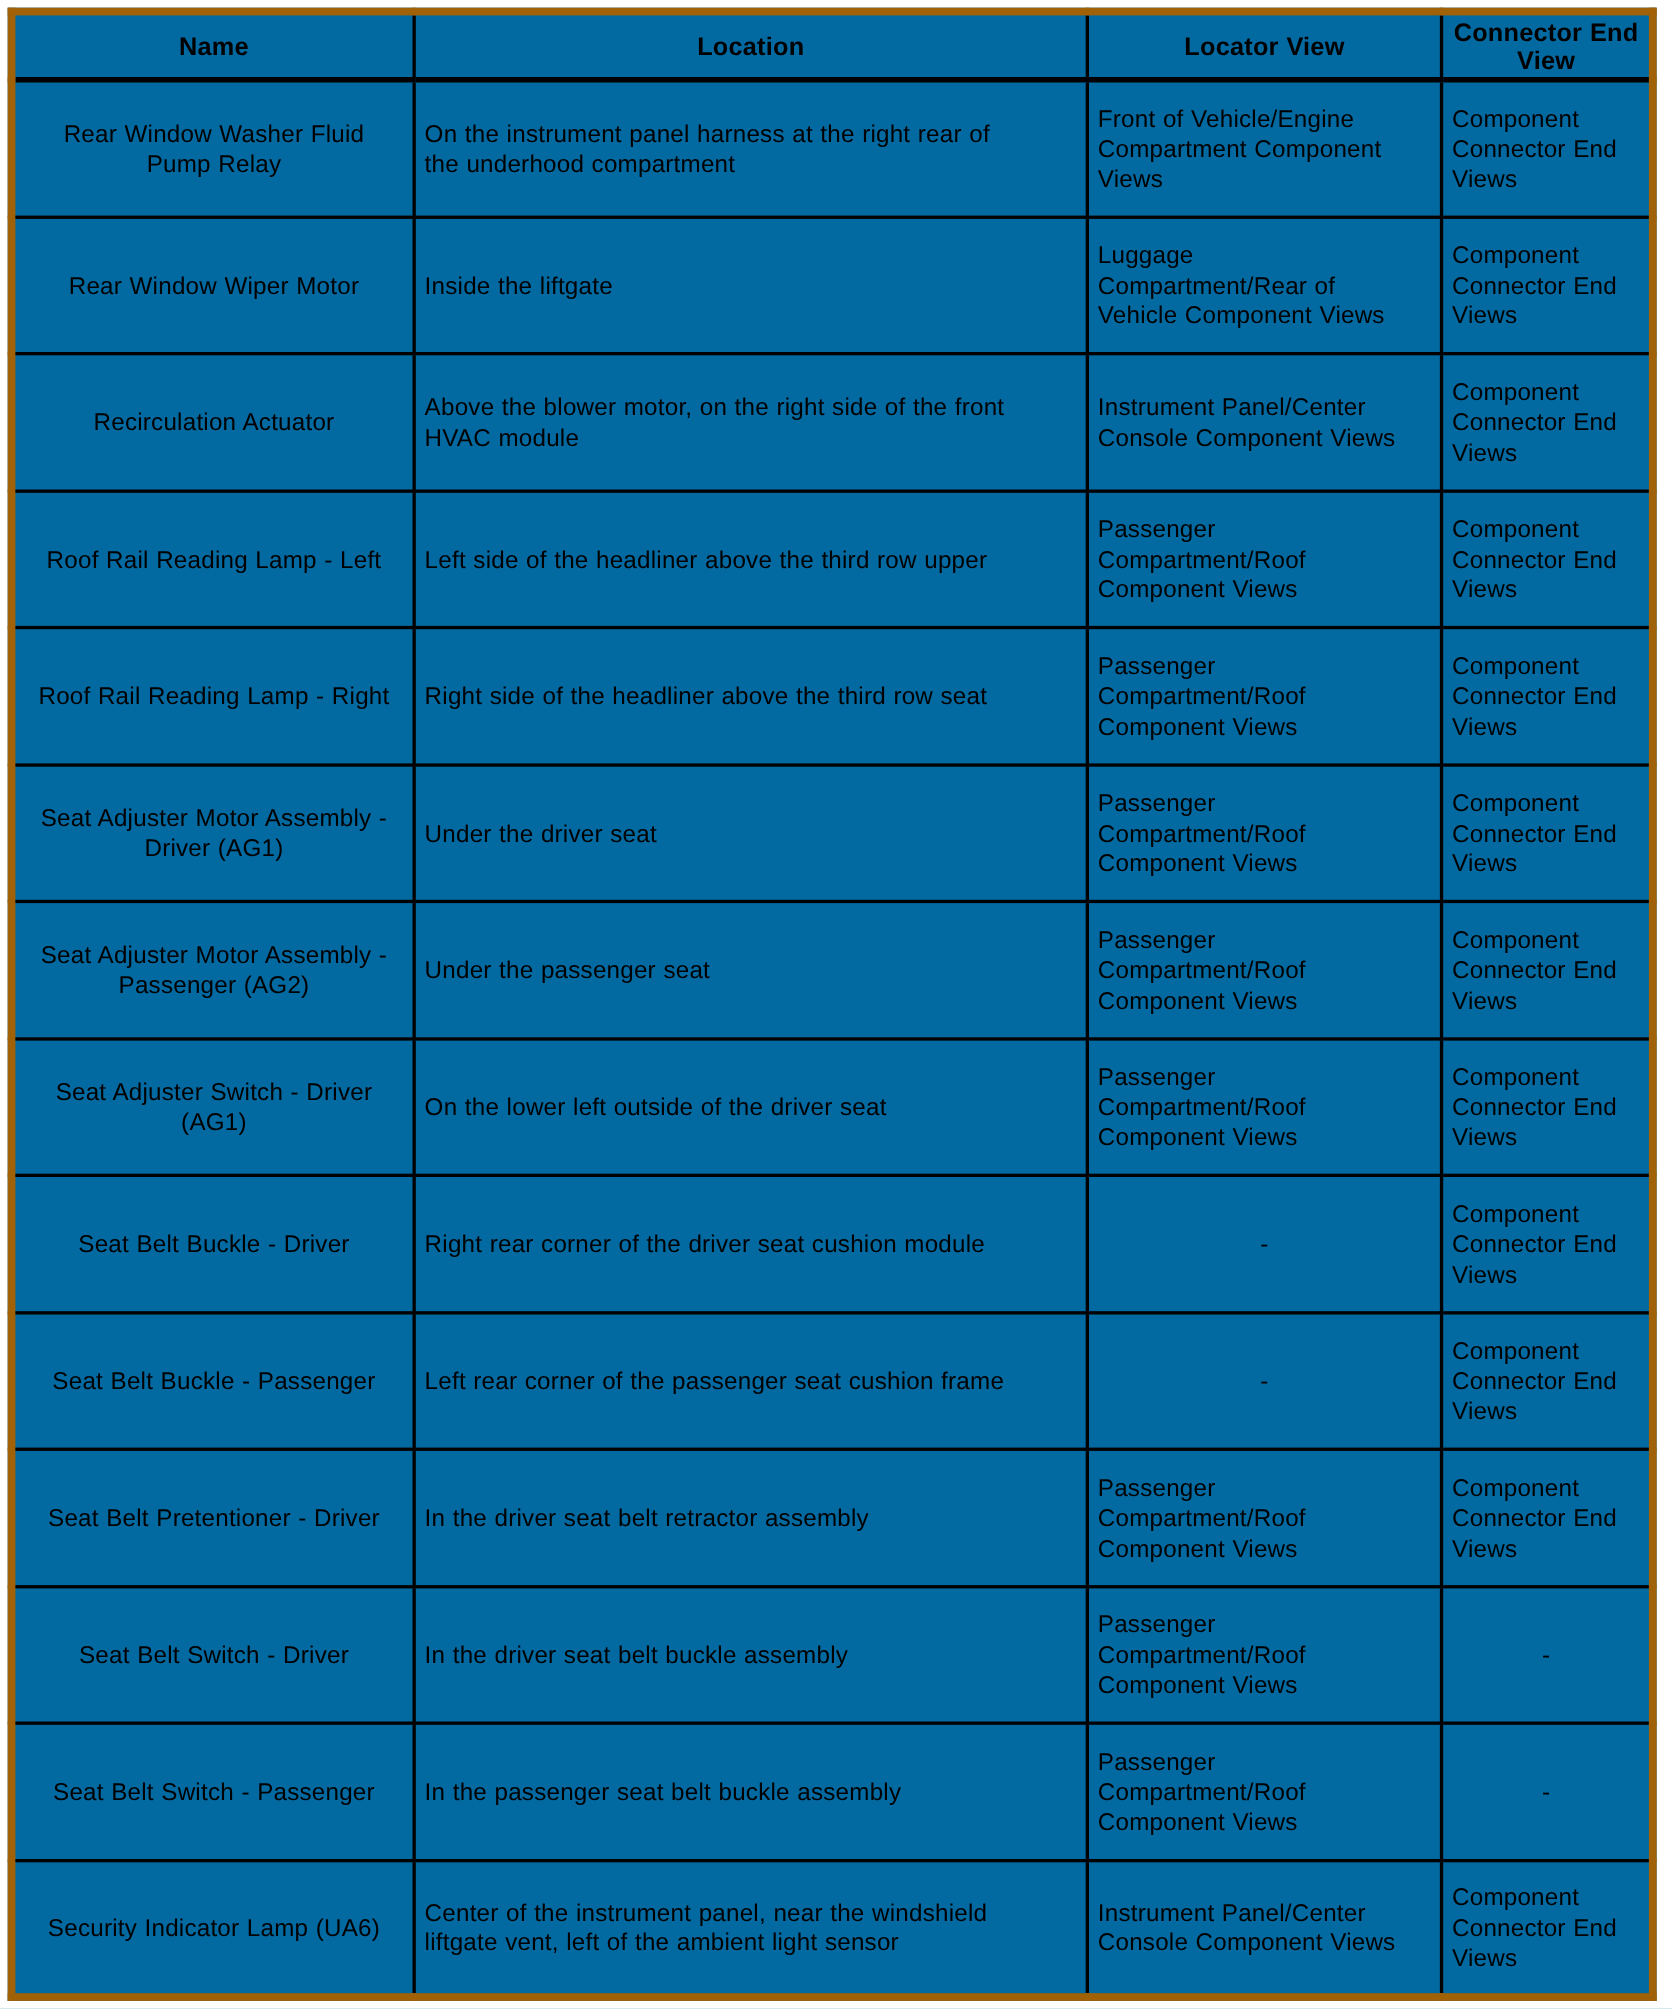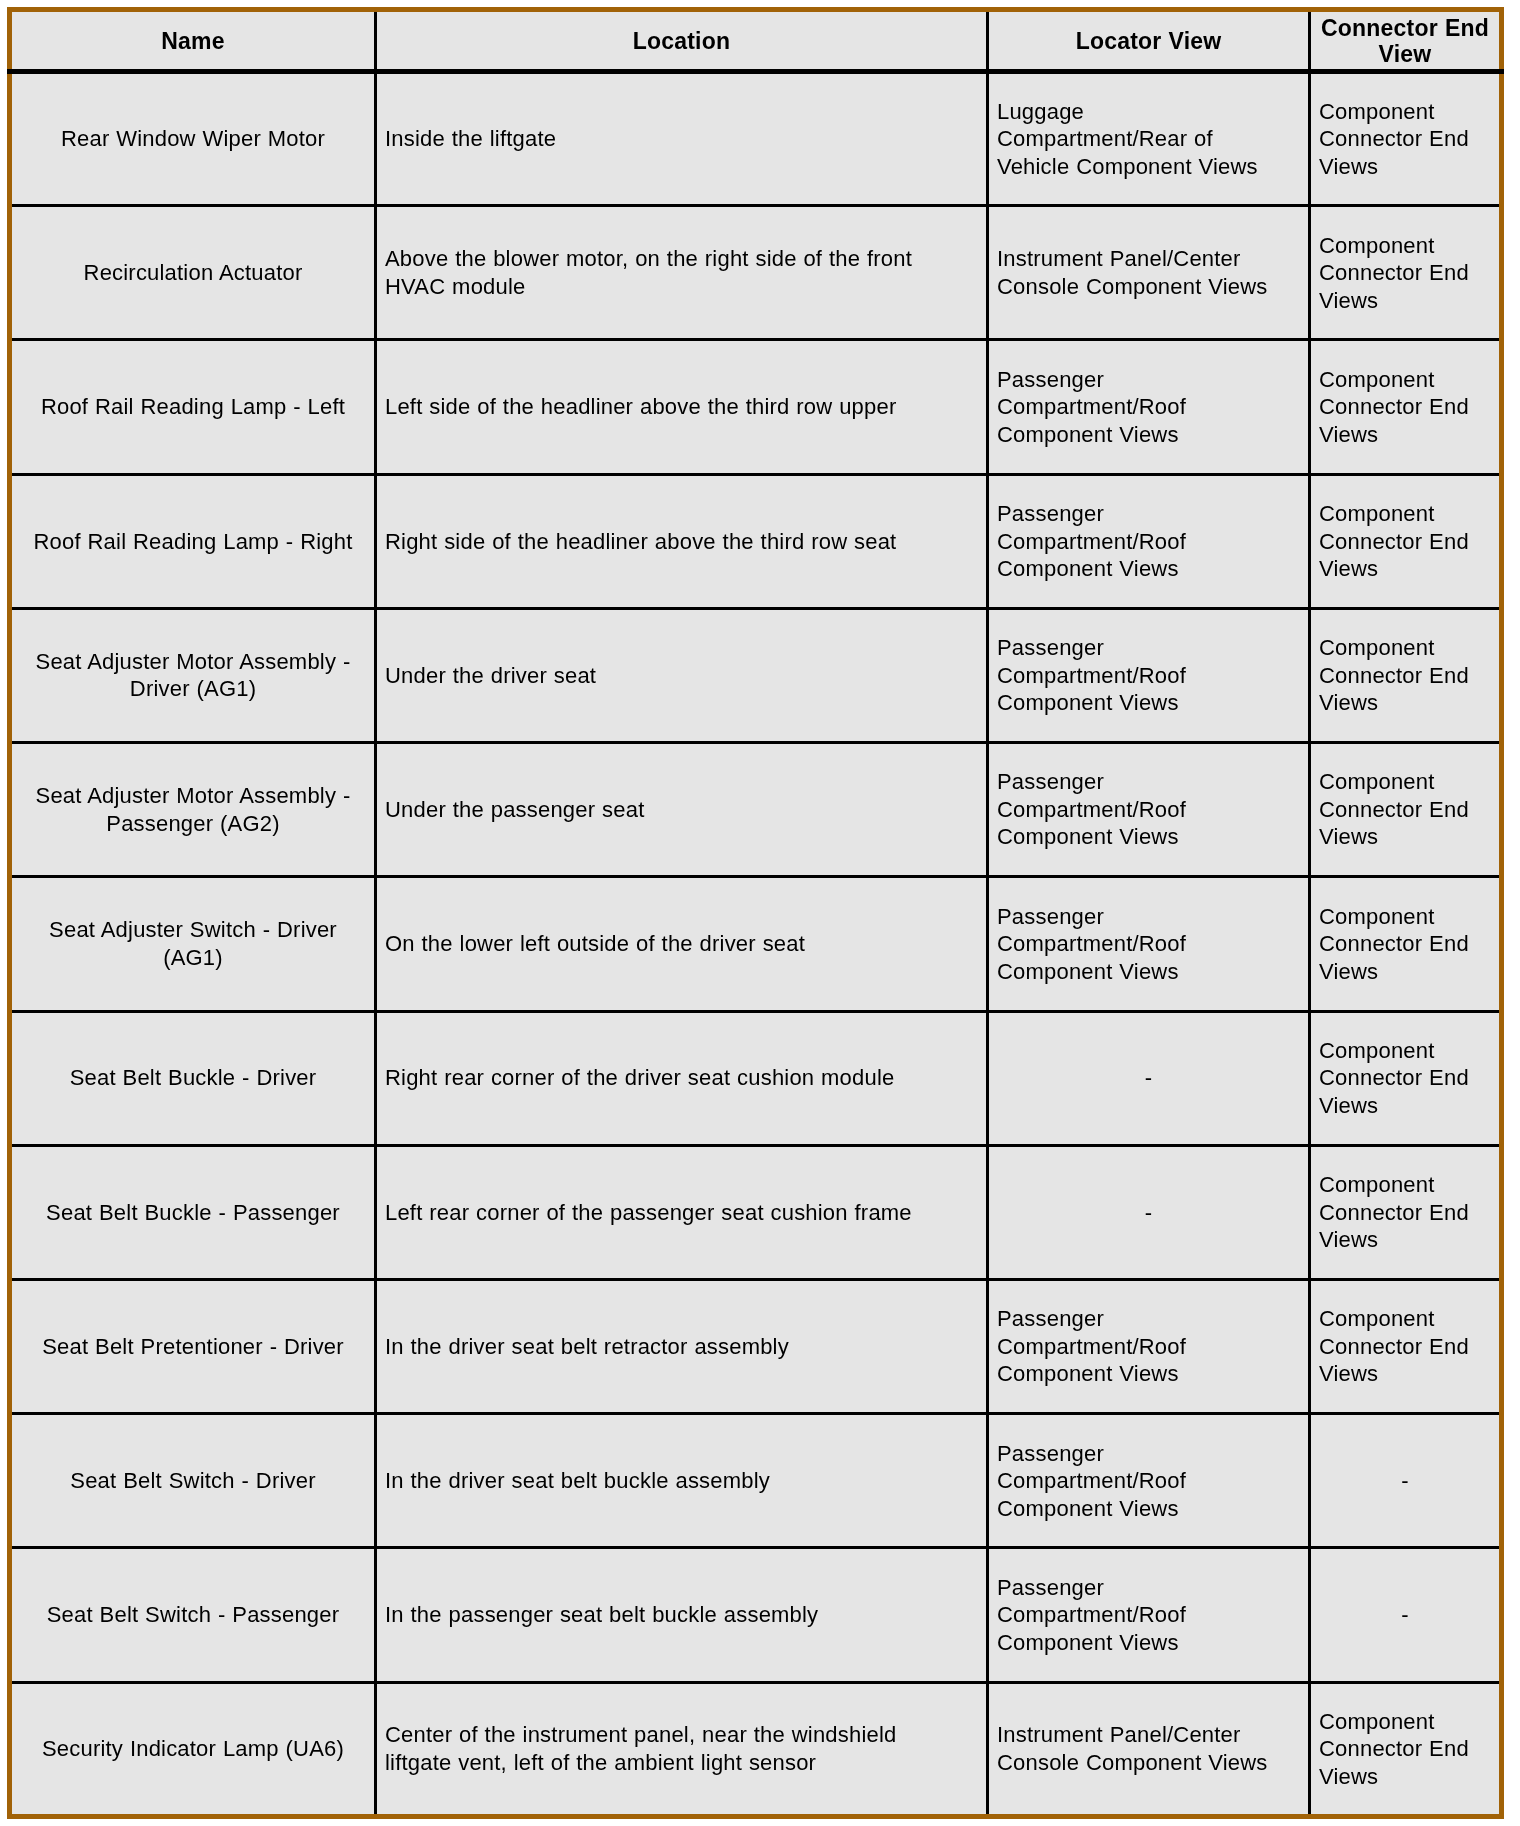--- a/index.html
+++ b/index.html
@@ -18,22 +18,22 @@
     box-sizing: border-box;
     width: 1520px;
     height: 1826px;
     padding: 7px;
   }
   table.component-table {
     border-collapse: collapse;
     table-layout: fixed;
     width: 1234px;
     height: 1812px;
-    border: 5px solid #a16207;
-    background: #e5e5e5;
+    border: 7px solid #a16207;
+    background: #0369a1;
   }
   col.c-name      { width: 366px; }
   col.c-location  { width: 612px; }
   col.c-locator   { width: 322px; }
   col.c-connector { width: 192px; }
 
   th, td {
     border: 3px solid #000000;
     font-size: 22px;
     line-height: 27.5px;
@@ -87,20 +87,26 @@
     </colgroup>
     <thead>
       <tr>
         <th>Name</th>
         <th>Location</th>
         <th>Locator View</th>
         <th>Connector End View</th>
       </tr>
     </thead>
     <tbody>
+  <tr>
+    <td class="cell-name">Rear Window Washer Fluid Pump Relay</td>
+    <td class="cell-location">On the instrument panel harness at the right rear of the underhood compartment</td>
+    <td class="cell-locator">Front of Vehicle/Engine Compartment Component Views</td>
+    <td class="cell-connector">Component Connector End Views</td>
+  </tr>
 
   <tr>
     <td class="cell-name">Rear Window Wiper Motor</td>
     <td class="cell-location">Inside the liftgate</td>
     <td class="cell-locator">Luggage Compartment/Rear of Vehicle Component Views</td>
     <td class="cell-connector">Component Connector End Views</td>
   </tr>
 
   <tr>
     <td class="cell-name">Recirculation Actuator</td>

